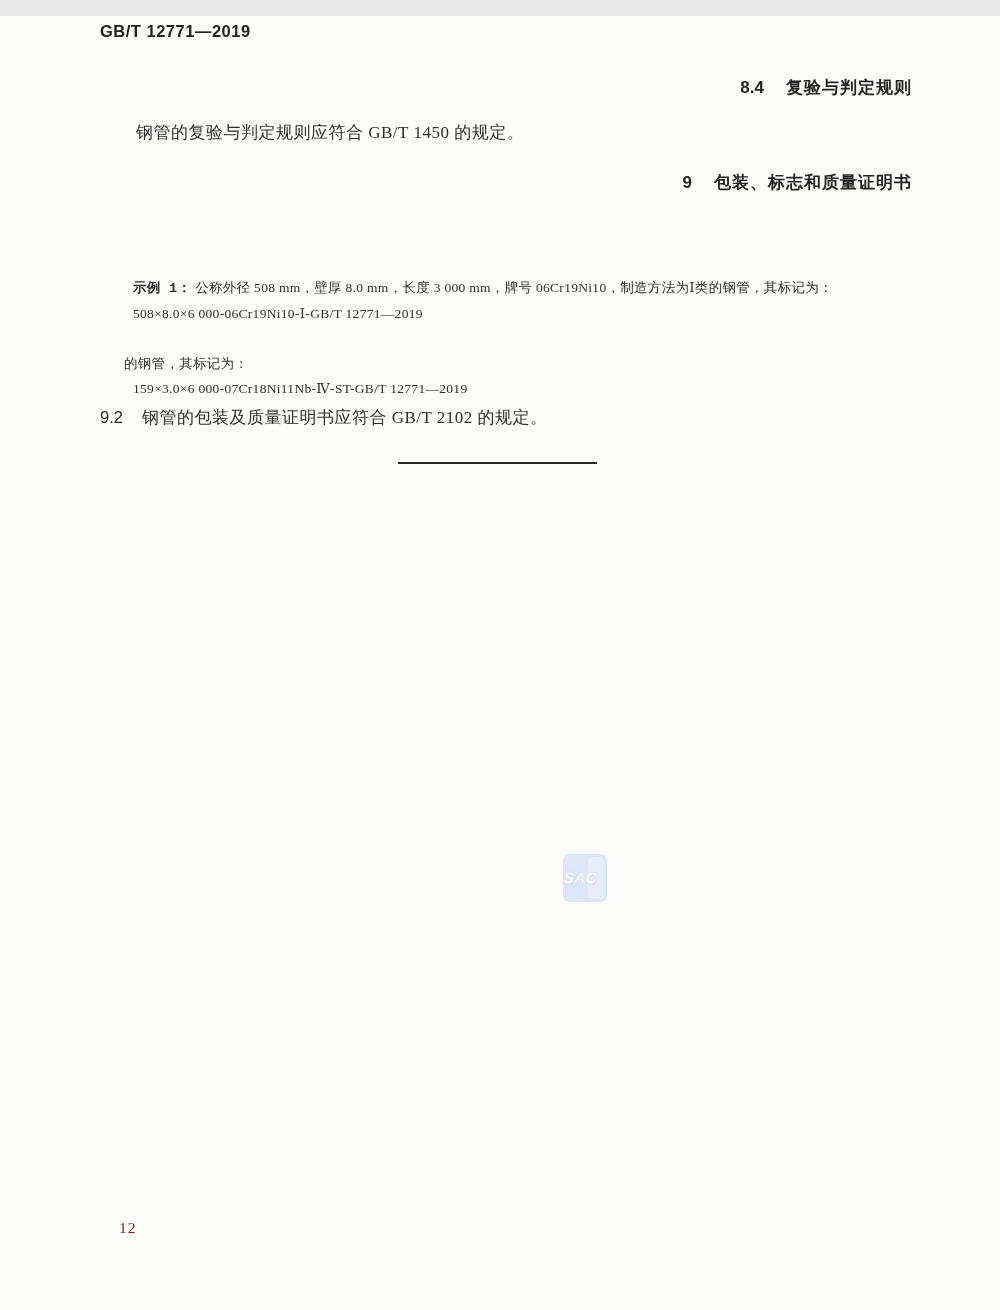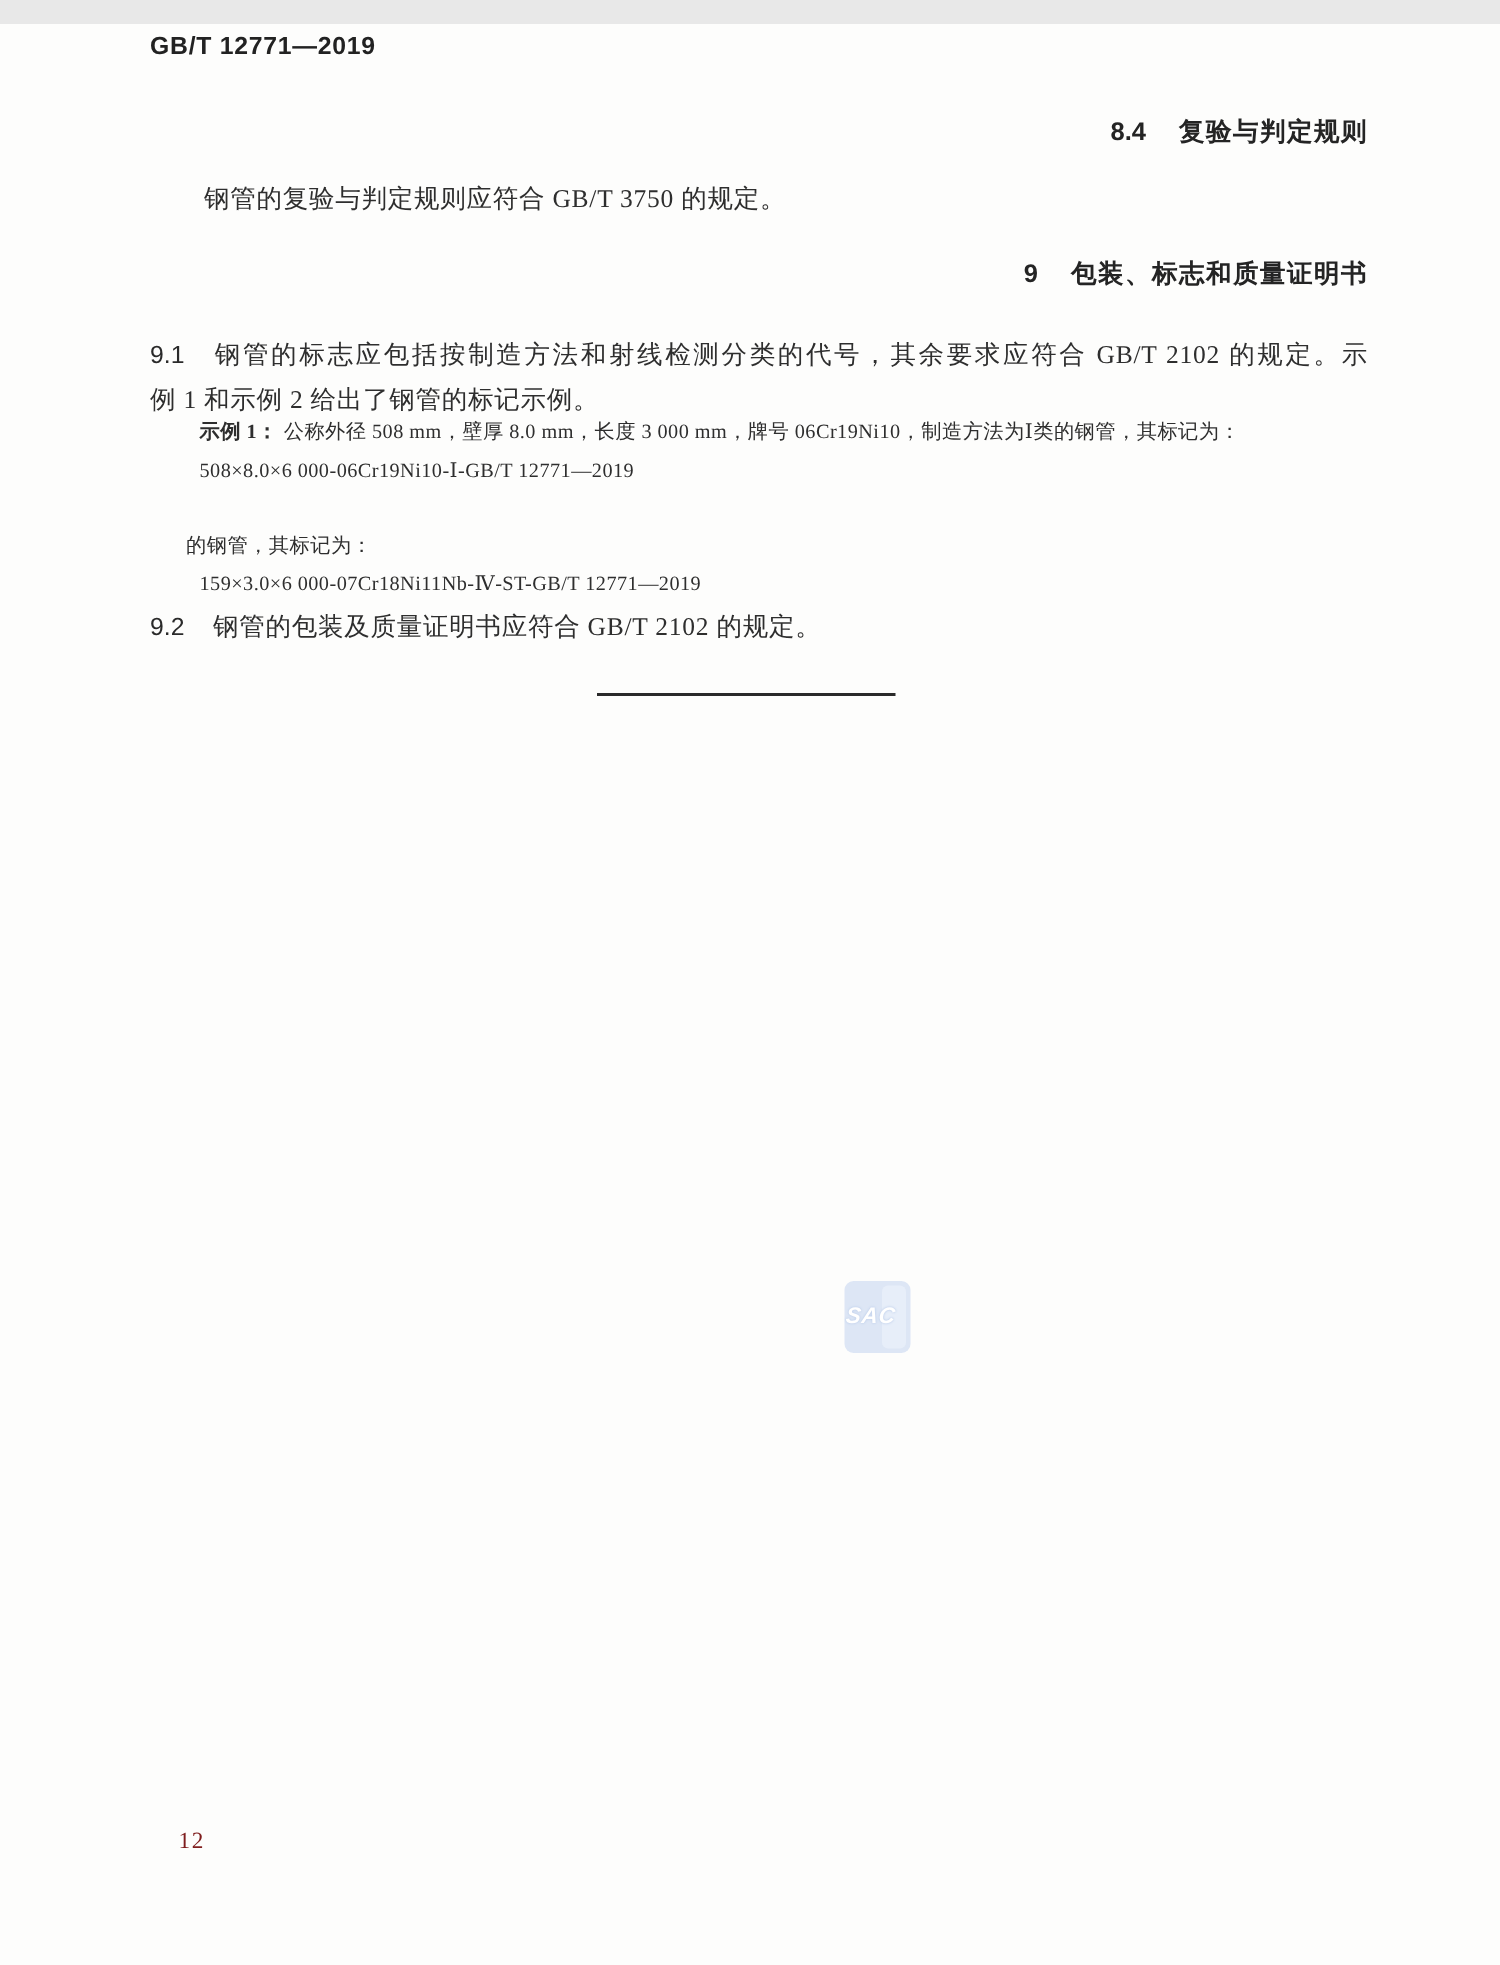--- a/index.html
+++ b/index.html
@@ -61,21 +61,21 @@
   
   .example-line {
     font-size: 13.5px;
     line-height: 18px;
     color: #2e2e2e;
     letter-spacing: 0.3px;
     padding-left: 24px;
   }
   .indent33 { padding-left: 33px; }
   .ex-label {
-    font-family: Liberation Serif, serif;
+    font-family: Liberation Mono, monospace;
     font-weight: bold;
     margin-right: 4px;
   }
   .ex1-desc { top: 263px; }
   .ex1-mark { top: 289px; }
   .ex2-l1   { top: 314px; }
   .ex2-l2   { top: 339px; }
   .ex2-mark { top: 364px; }
 
   
@@ -135,30 +135,26 @@
 <body>
 
 <div class="page">
 
   <div class="abs doc-header">GB/T 12771—2019</div>
 
   <div class="abs heading h84">
     <span class="h-num">8.4</span><span>复验与判定规则</span>
   </div>
 
-  <div class="abs body-text p84">钢管的复验与判定规则应符合 GB/T 3750 的规定。</div>
+  <div class="abs body-text p84">钢管的复验与判定规则应符合 GB/T 1450 的规定。</div>
 
   <div class="abs heading h9">
     <span class="h-num">9</span><span>包装、标志和质量证明书</span>
   </div>
 
-  <div class="abs body-text p91">
-    <div class="justify-full"><span class="clause-num">9.1</span><span>钢管的标志应包括按制造方法和射线检测分类的代号，其余要求应符合 GB/T 2102 的规定。示</span></div>
-    <div>例 1 和示例 2 给出了钢管的标记示例。</div>
-  </div>
 
   <div class="abs example-line indent33 ex1-desc">
     <span class="ex-label">示例 1：</span><span>公称外径 508 mm，壁厚 8.0 mm，长度 3 000 mm，牌号 06Cr19Ni10，制造方法为Ⅰ类的钢管，其标记为：</span>
   </div>
   <div class="abs example-line indent33 ex1-mark">508×8.0×6 000-06Cr19Ni10-Ⅰ-GB/T 12771—2019</div>
 
   <div class="abs example-line ex2-l2">的钢管，其标记为：</div>
   <div class="abs example-line indent33 ex2-mark">159×3.0×6 000-07Cr18Ni11Nb-Ⅳ-ST-GB/T 12771—2019</div>
 
   <div class="abs body-text p92">

